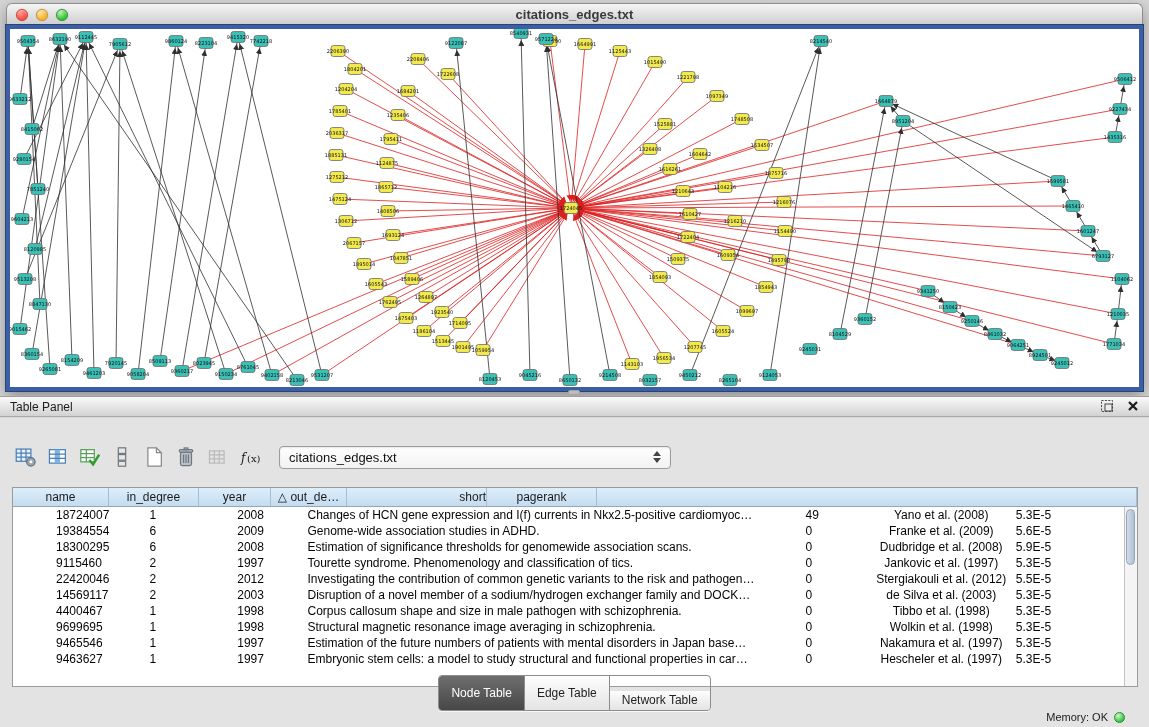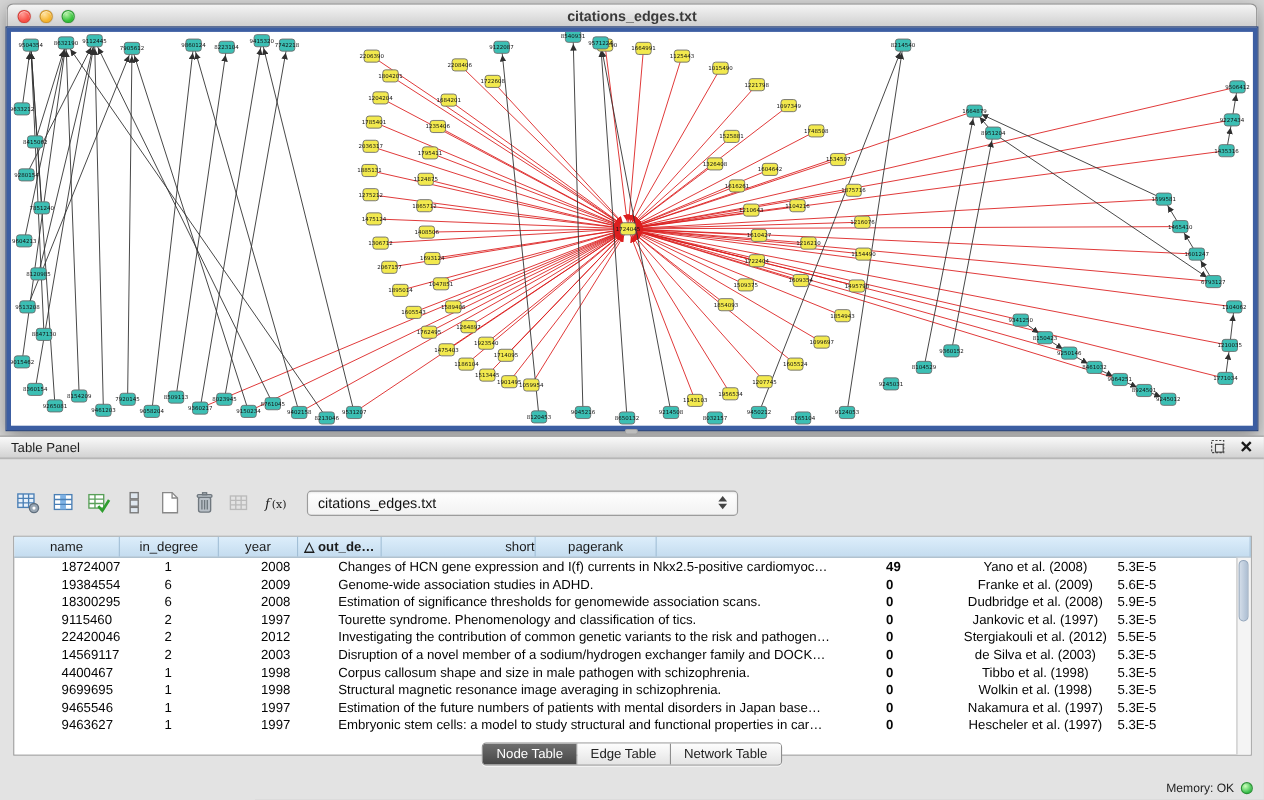--- a/index.html
+++ b/index.html
@@ -52,38 +52,38 @@
     background:#fff; border:1px solid #9b9b9b; display:flex; flex-direction:column; }
   .thead { display:flex; height:19px; background:linear-gradient(#ddeefb,#c4dcef);
     border-bottom:1px solid #8fa8bb; flex:none; }
   .th { font-size:12px; color:#1b1b1b; text-align:center; line-height:18px;
     border-right:1px solid #a2bfd6; overflow:hidden; white-space:nowrap; }
   .tbody-row { display:flex; flex:1; min-height:0;margin-left:37px; }
   .tbody { flex:1; overflow:hidden; }
   .tr { display:flex; height:16px; line-height:16px; }
   .td { font-size:12px; color:#050505; padding-left:6px; overflow:hidden; white-space:nowrap; border-right:1px solid transparent; }
   .c0 { width:96px; }  .c1 { width:90px; } .c2 { width:72px; }
-  .c3 { width:512px; } .c4 { width:76px;font-weight:bold; } .c5 { width:140px;text-align:right; }
+  .c3 { width:512px; } .c4 { width:76px; } .c5 { width:140px;text-align:right; }
   .c6 { width:110px; } .fill { flex:1; }
   .td.c5 { text-align:center; padding-left:0; }
   .vscroll { width:13px; background:#f4f4f4; border-left:1px solid #c2c2c2; position:relative; flex:none; }
   .vthumb { position:absolute; top:2px; left:1px; width:9px; height:56px; border-radius:5px;
     background:linear-gradient(90deg,#d3dde9,#aebfd3); border:1px solid #93a6bc; }
 
   
   .tabs { position:absolute; top:257px; left:0; width:100%; display:flex; justify-content:center; }
   .tabgroup { display:flex; border:1px solid #8d8d8d; border-radius:4px; overflow:hidden;
     box-shadow:0 1px 0 rgba(255,255,255,.7); }
   .tab { font-size:12px; padding:2px 12px 3px; background:linear-gradient(#fdfdfd,#e4e4e4);
     color:#222; border:none; border-right:1px solid #8d8d8d; }
-  .tab:last-child { border-right:none; }
+  .tab:last-child { border-right:none;margin-top:15px; }
   .tab.active { background:linear-gradient(#6e6e6e,#474747); color:#fff; }
 
   
-  .statusbar { position:absolute; bottom:4px; right:10px; display:flex; align-items:flex-start; gap:6px; }
+  .statusbar { position:absolute; bottom:4px; right:24px; display:flex; align-items:center; gap:6px; }
   .mem-label { font-size:11px; color:#222; }
   .memdot { width:11px; height:11px; border-radius:50%; border:1px solid #2a8f34;
     background:radial-gradient(circle at 35% 30%, #ccffbb, #38c04b 70%); }
 
   .drag-handle { position:absolute; top:390px; left:568px; width:12px; height:5px;
     border-radius:2px; background:#bdbdbd; border:1px solid #a3a3a3; }
 </style>
 </head>
 <body>
 

